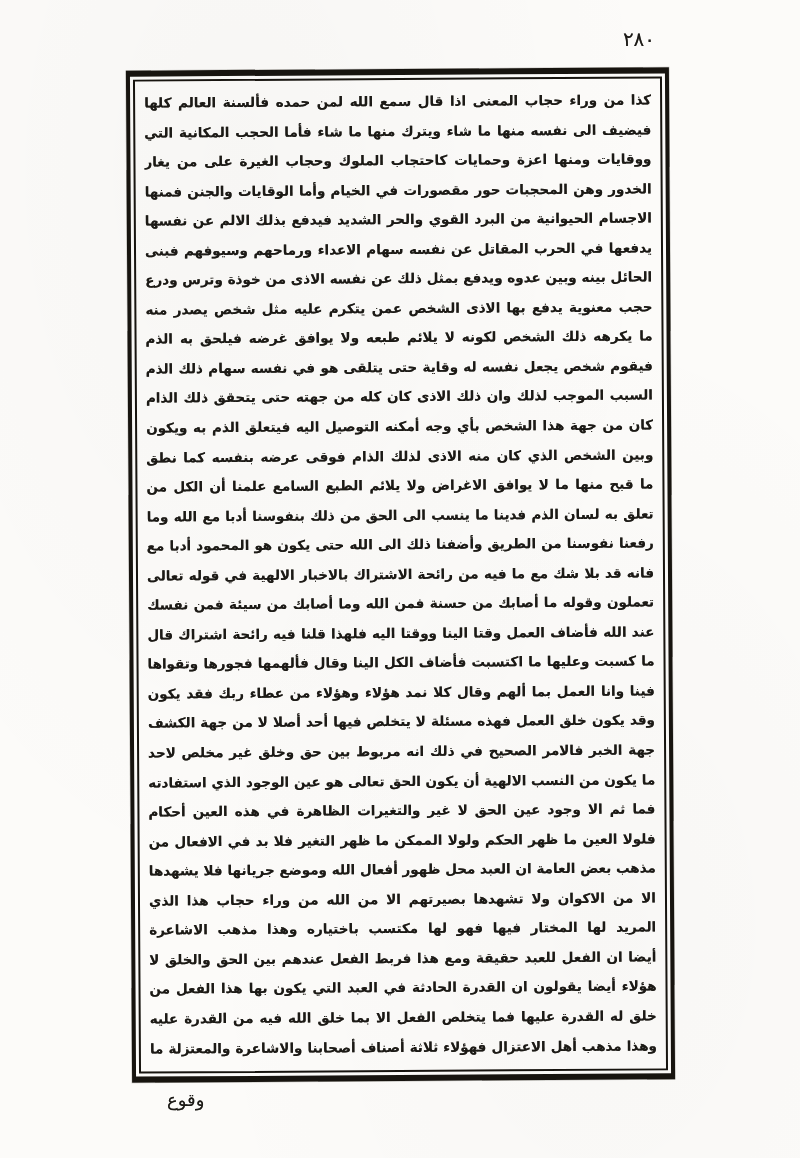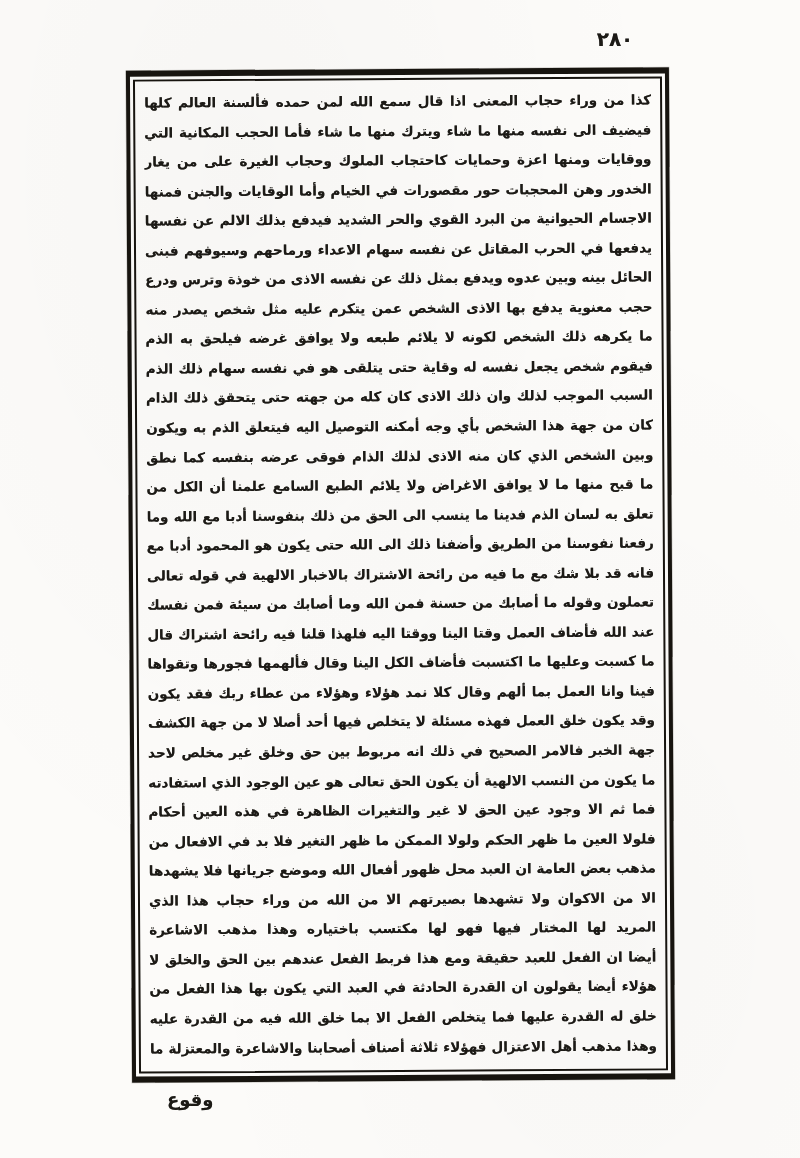--- a/index.html
+++ b/index.html
@@ -17,24 +17,24 @@
   .scan {
     position: relative;
     width: 800px; height: 1158px;
     background:
       radial-gradient(ellipse at 30% 15%, rgba(0,0,0,0.018), transparent 55%),
       radial-gradient(ellipse at 75% 80%, rgba(0,0,0,0.014), transparent 50%),
       var(--paper);
   }
   .page-number {
     position: absolute;
-    top: 27px; left: 588px; width: 54px;
+    top: 27px; left: 612px; width: 54px;
     text-align: center;
     font-size: 20px;
-    font-weight: bold;
+    font-weight: normal;
     color: var(--ink);
     letter-spacing: 1px;
     text-shadow: 0 0 0.5px rgba(0,0,0,0.55);
   }
   .frame-outer {
     position: absolute;
     left: 129px; top: 69px;
     width: 543px; height: 1012px;
     border: 4px solid var(--border);
     border-top-width: 6px;
@@ -60,21 +60,21 @@
     font-size: 13.5px;
     font-weight: bold;
     color: var(--ink);
     text-shadow: 0 0 0.6px rgba(28,24,18,0.65);
     white-space: normal;
   }
   .catchword {
     position: absolute;
     left: 167px; top: 1089px;
     font-size: 18px;
-    font-weight: bold;
+    font-weight: normal;
     color: var(--ink);
     direction: rtl;
     text-shadow: 0 0 0.5px rgba(0,0,0,0.5);
   }
 </style>
 </head>
 <body>
 
 <div class="scan">
 

